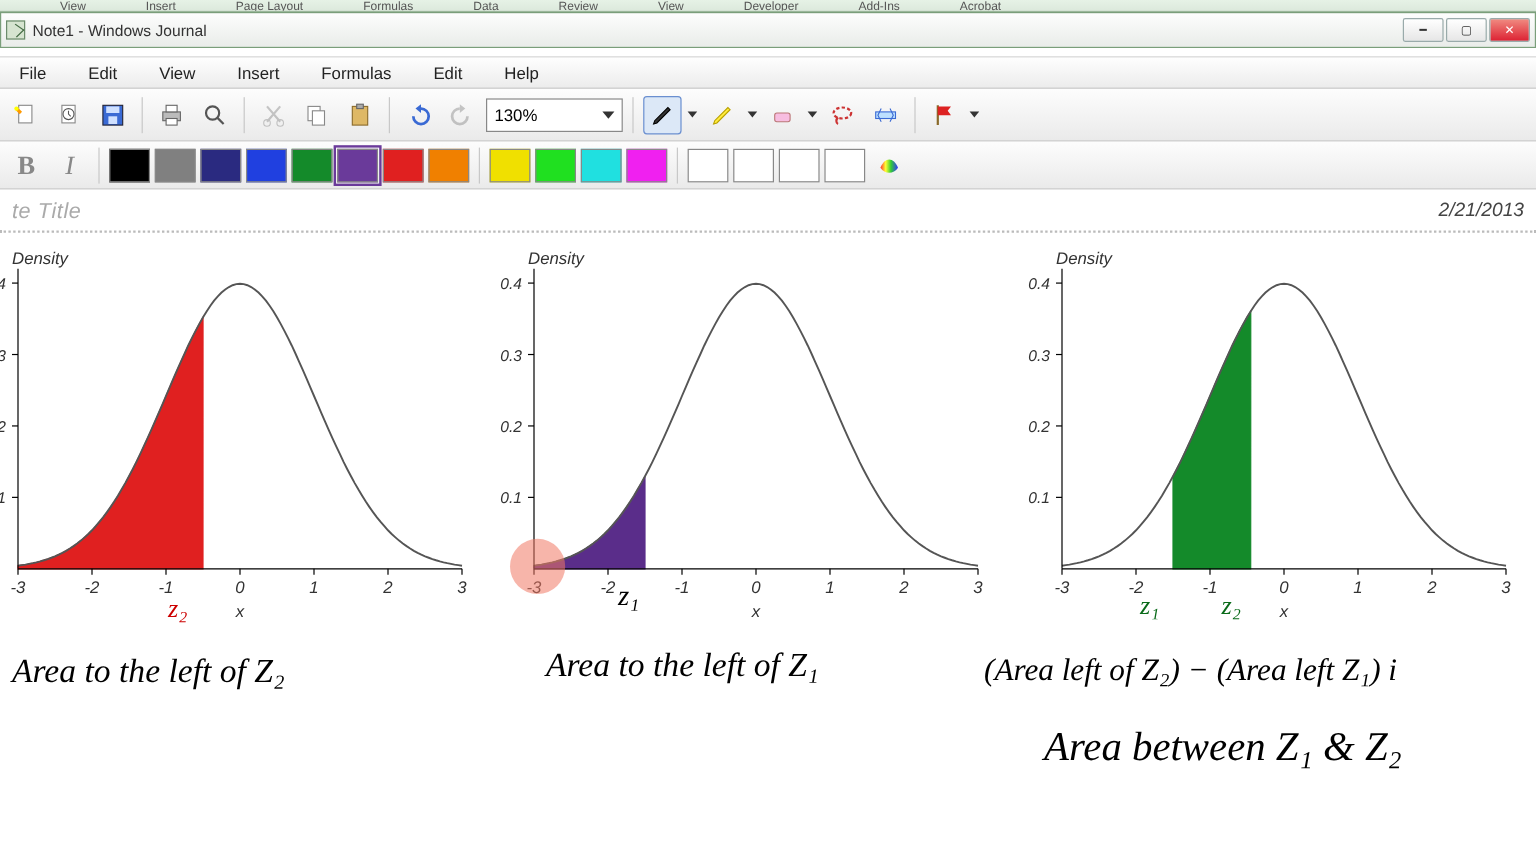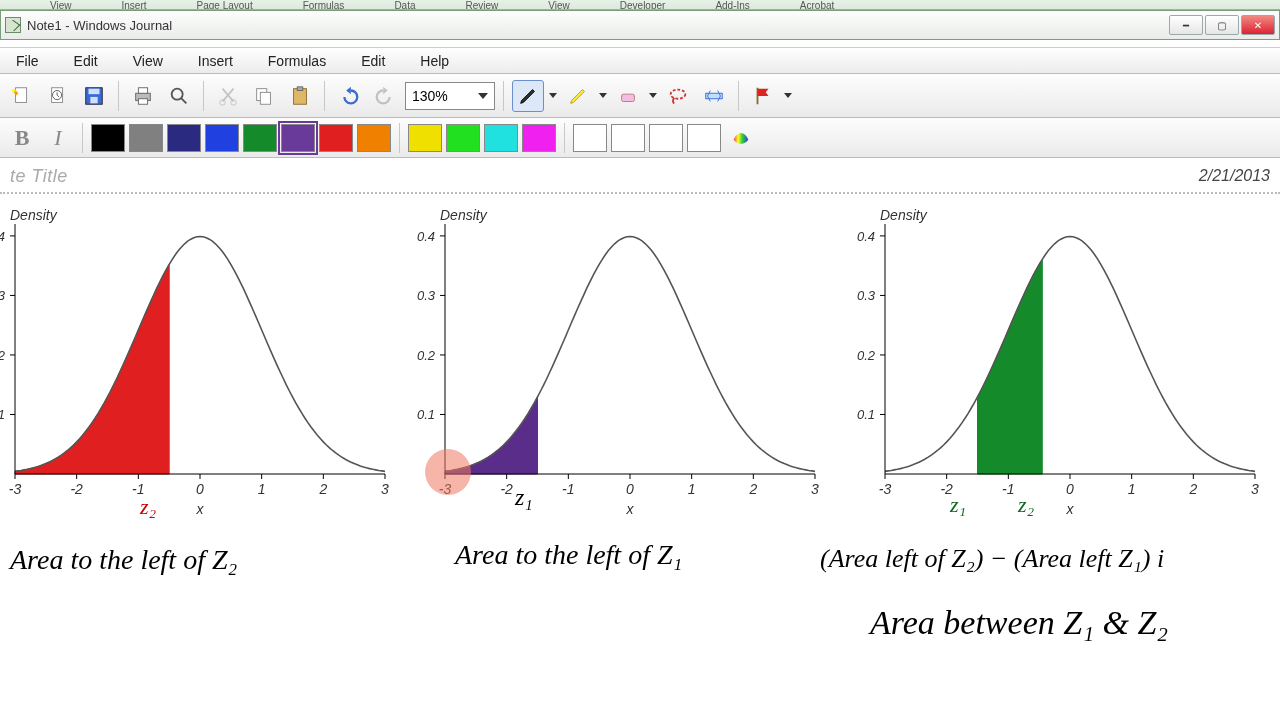--- a/index.html
+++ b/index.html
@@ -12,21 +12,21 @@
   .winbtns { margin-left:auto; display:flex; gap:2px; }
   .winbtn { width:34px; height:20px; border:1px solid #9aa; background:linear-gradient(#fff,#e6e6e6); display:flex; align-items:center; justify-content:center; font-size:10px; color:#333; border-radius:2px;}
   .winbtn.close { background:linear-gradient(#f08a80,#d23); color:#fff;}
   .bg-ribbon { height:8px; background:#fff; border-bottom:1px solid #ccc;}
   .menubar { height:26px; background:linear-gradient(#fefefe,#ececec); border-bottom:1px solid #bbb; display:flex; align-items:center; padding:0 6px; gap:15px;}
   .menuitem { padding:3px 10px; font-size:14px; color:#222; border-radius:3px;}
   .toolbar { height:44px; background:linear-gradient(#fdfdfd,#eaeaea); border-bottom:1px solid #bbb; display:flex; align-items:center; padding:0 6px; gap:4px;}
   .tbtn { width:32px; height:32px; border:1px solid transparent; border-radius:3px; display:flex; align-items:center; justify-content:center; position:relative;}
   .tbtn svg,.tbtn .glyph{width:22px;height:22px;}
   .sep{width:1px;height:30px;background:#c8c8c8;margin:0 4px;}
-  .zoom { width:90px; height:28px; border:1px solid #888; background:#fff; display:flex; align-items:center; padding:0 6px; font-size:14px; justify-content:space-between;}
+  .zoom { width:114px; height:28px; border:1px solid #888; background:#fff; display:flex; align-items:center; padding:0 6px; font-size:14px; justify-content:space-between;}
   .zoom .arrow{border-left:5px solid transparent;border-right:5px solid transparent;border-top:6px solid #333;}
   .dd{width:10px;display:flex;align-items:center;justify-content:center;}
   .dd .arrow{border-left:4px solid transparent;border-right:4px solid transparent;border-top:5px solid #333;}
   .fmtbar{height:40px;background:linear-gradient(#fdfdfd,#eaeaea);border-bottom:1px solid #bbb;display:flex;align-items:center;padding:0 6px;gap:4px;}
   .bold{width:32px;height:32px;font-family:"Times New Roman",serif;font-weight:bold;font-size:22px;color:#888;display:flex;align-items:center;justify-content:center;}
   .italic{width:32px;height:32px;font-family:"Times New Roman",serif;font-style:italic;font-size:22px;color:#888;display:flex;align-items:center;justify-content:center;}
   .swatch{width:34px;height:28px;border:1px solid #888;}
   .swatch.sel{outline:2px solid #6a3a9a;outline-offset:1px;}
   .canvas-wrap{position:relative;height:562px;overflow:hidden;background:#fff;font-style:italic;}
   .title-row{height:34px;border-bottom:2px dotted #bbb;display:flex;align-items:center;padding:0 10px;justify-content:space-between;margin-top:2px;}

